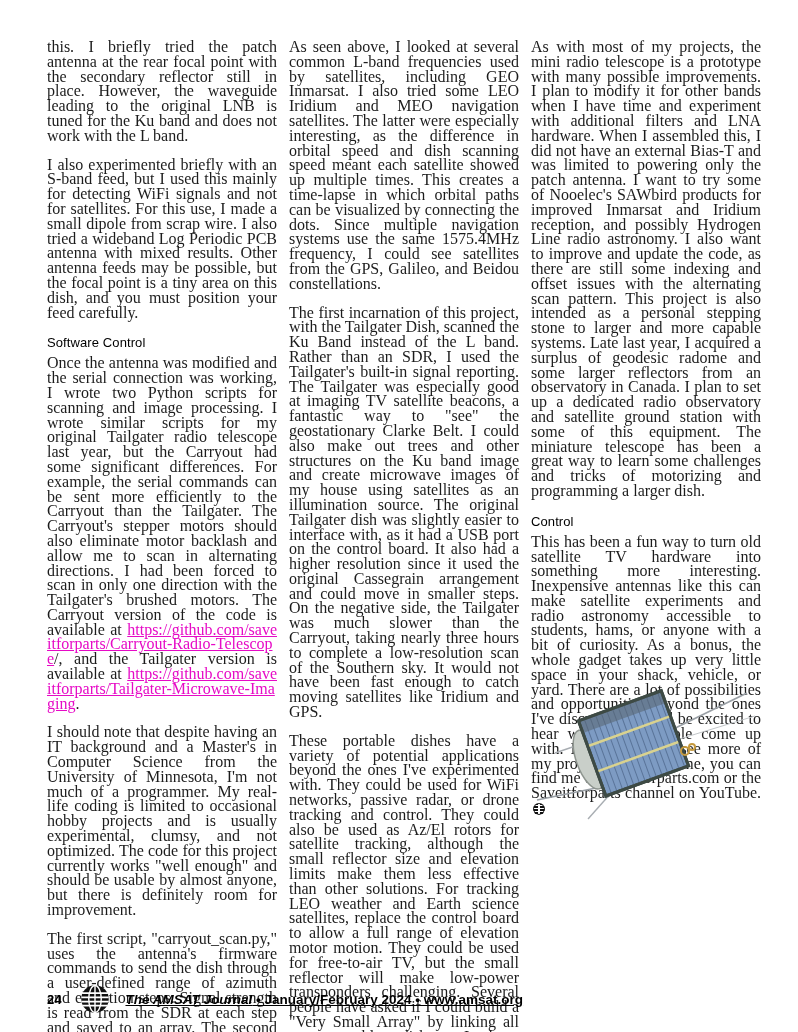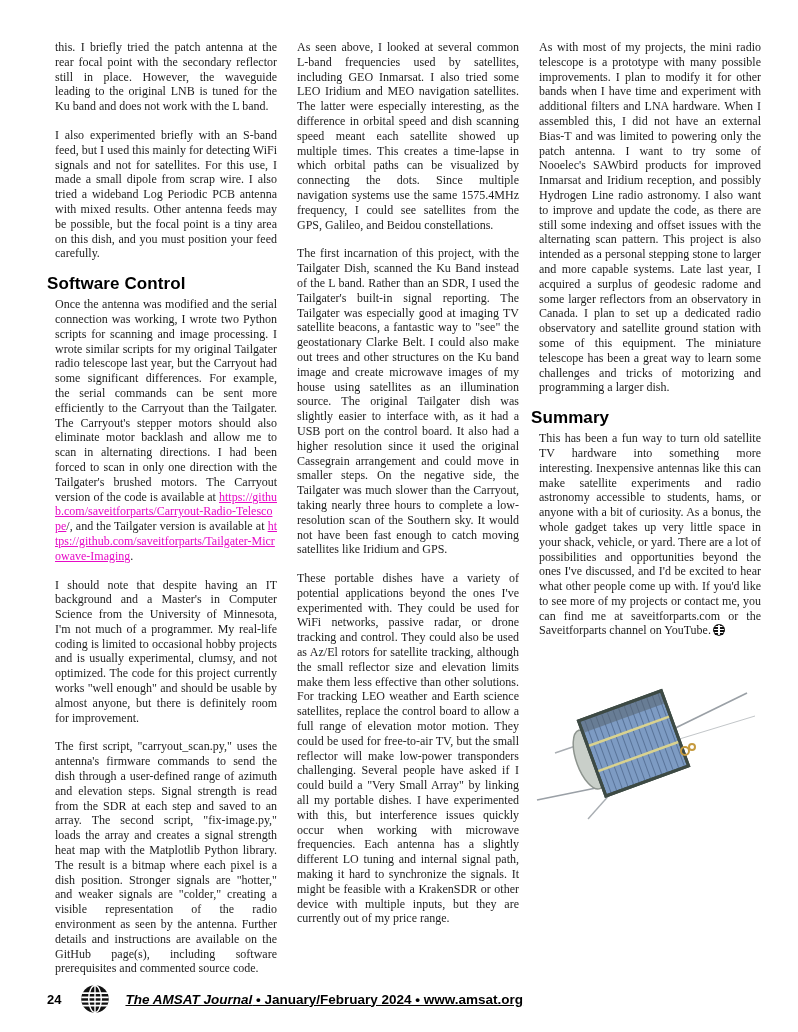--- a/index.html
+++ b/index.html
@@ -8,29 +8,29 @@
     background:#ffffff;
     font-family:"Liberation Serif", serif;
     color:#1c1c1c;
   }
   .columns{
     position:absolute;left:47px;top:40px;width:714px;
     display:flex;gap:12px;
   }
   .col{flex:1 1 0;min-width:0;}
   .col p{
-    margin:0 0 14px 8px;
-    font-size:12px;line-height:14.8px;
+    margin:0 0 14px 0;
+    font-size:16px;line-height:14.8px;
     text-align:justify;
     hyphens:none;
   }
   .col h3{
     margin:7px 0 5px 0;
     font-family:"Liberation Sans", sans-serif;
-    font-weight:700;font-size:17px;line-height:17px;
+    font-weight:400;font-size:13px;line-height:17px;
     color:#000;letter-spacing:.1px;
   }
   a.link{
     color:#e60ac6;text-decoration:underline;word-break:break-all;cursor:pointer;
   }
   
   .globe-mark{
     display:inline-block;width:12px;height:12px;border-radius:50%;
     vertical-align:-2px;margin-left:2px;
     background-image:
@@ -67,21 +67,21 @@
         <p>I should note that despite having an IT background and a Master's in Computer Science from the University of Minnesota, I'm not much of a programmer. My real-life coding is limited to occasional hobby projects and is usually experimental, clumsy, and not optimized. The code for this project currently works "well enough" and should be usable by almost anyone, but there is definitely room for improvement.</p>
         <p>The first script, "carryout_scan.py," uses the antenna's firmware commands to send the dish through a user-defined range of azimuth and elevation steps. Signal strength is read from the SDR at each step and saved to an array. The second script, "fix-image.py," loads the array and creates a signal strength heat map with the Matplotlib Python library. The result is a bitmap where each pixel is a dish position. Stronger signals are "hotter," and weaker signals are "colder," creating a visible representation of the radio environment as seen by the antenna. Further details and instructions are available on the GitHub page(s), including software prerequisites and commented source code.</p>
       </div>
     <div class="col">
         <p>As seen above, I looked at several common L-band frequencies used by satellites, including GEO Inmarsat. I also tried some LEO Iridium and MEO navigation satellites. The latter were especially interesting, as the difference in orbital speed and dish scanning speed meant each satellite showed up multiple times. This creates a time-lapse in which orbital paths can be visualized by connecting the dots. Since multiple navigation systems use the same 1575.4MHz frequency, I could see satellites from the GPS, Galileo, and Beidou constellations.</p>
         <p>The first incarnation of this project, with the Tailgater Dish, scanned the Ku Band instead of the L band. Rather than an SDR, I used the Tailgater's built-in signal reporting. The Tailgater was especially good at imaging TV satellite beacons, a fantastic way to "see" the geostationary Clarke Belt. I could also make out trees and other structures on the Ku band image and create microwave images of my house using satellites as an illumination source. The original Tailgater dish was slightly easier to interface with, as it had a USB port on the control board. It also had a higher resolution since it used the original Cassegrain arrangement and could move in smaller steps. On the negative side, the Tailgater was much slower than the Carryout, taking nearly three hours to complete a low-resolution scan of the Southern sky. It would not have been fast enough to catch moving satellites like Iridium and GPS.</p>
         <p>These portable dishes have a variety of potential applications beyond the ones I've experimented with. They could be used for WiFi networks, passive radar, or drone tracking and control. They could also be used as Az/El rotors for satellite tracking, although the small reflector size and elevation limits make them less effective than other solutions. For tracking LEO weather and Earth science satellites, replace the control board to allow a full range of elevation motor motion. They could be used for free-to-air TV, but the small reflector will make low-power transponders challenging. Several people have asked if I could build a "Very Small Array" by linking all my portable dishes. I have experimented with this, but interference issues quickly occur when working with microwave frequencies. Each antenna has a slightly different LO tuning and internal signal path, making it hard to synchronize the signals. It might be feasible with a KrakenSDR or other device with multiple inputs, but they are currently out of my price range.</p>
       </div>
     <div class="col">
         <p>As with most of my projects, the mini radio telescope is a prototype with many possible improvements. I plan to modify it for other bands when I have time and experiment with additional filters and LNA hardware. When I assembled this, I did not have an external Bias-T and was limited to powering only the patch antenna. I want to try some of Nooelec's SAWbird products for improved Inmarsat and Iridium reception, and possibly Hydrogen Line radio astronomy. I also want to improve and update the code, as there are still some indexing and offset issues with the alternating scan pattern. This project is also intended as a personal stepping stone to larger and more capable systems. Late last year, I acquired a surplus of geodesic radome and some larger reflectors from an observatory in Canada. I plan to set up a dedicated radio observatory and satellite ground station with some of this equipment. The miniature telescope has been a great way to learn some challenges and tricks of motorizing and programming a larger dish.</p>
-        <h3>Summary</h3>
+        <h3>Control</h3>
         <p>This has been a fun way to turn old satellite TV hardware into something more interesting. Inexpensive antennas like this can make satellite experiments and radio astronomy accessible to students, hams, or anyone with a bit of curiosity. As a bonus, the whole gadget takes up very little space in your shack, vehicle, or yard. There are a lot of possibilities and opportunities beyond the ones I've discussed, and I'd be excited to hear what other people come up with. If you'd like to see more of my projects or contact me, you can find me at saveitforparts.com or the Saveitforparts channel on YouTube.<span class="globe-mark"></span></p>
       </div>
   </main>
 
   <figure class="satellite">
     <svg viewBox="0 0 230 140" width="230" height="140">
 
       <line x1="122" y1="49" x2="212" y2="5" stroke="#9aa0a6" stroke-width="1.7"></line>
       <line x1="128" y1="56" x2="220" y2="28" stroke="#c2c6c9" stroke-width="1"></line>
       <line x1="66" y1="99" x2="2" y2="112" stroke="#9aa0a6" stroke-width="1.7"></line>

